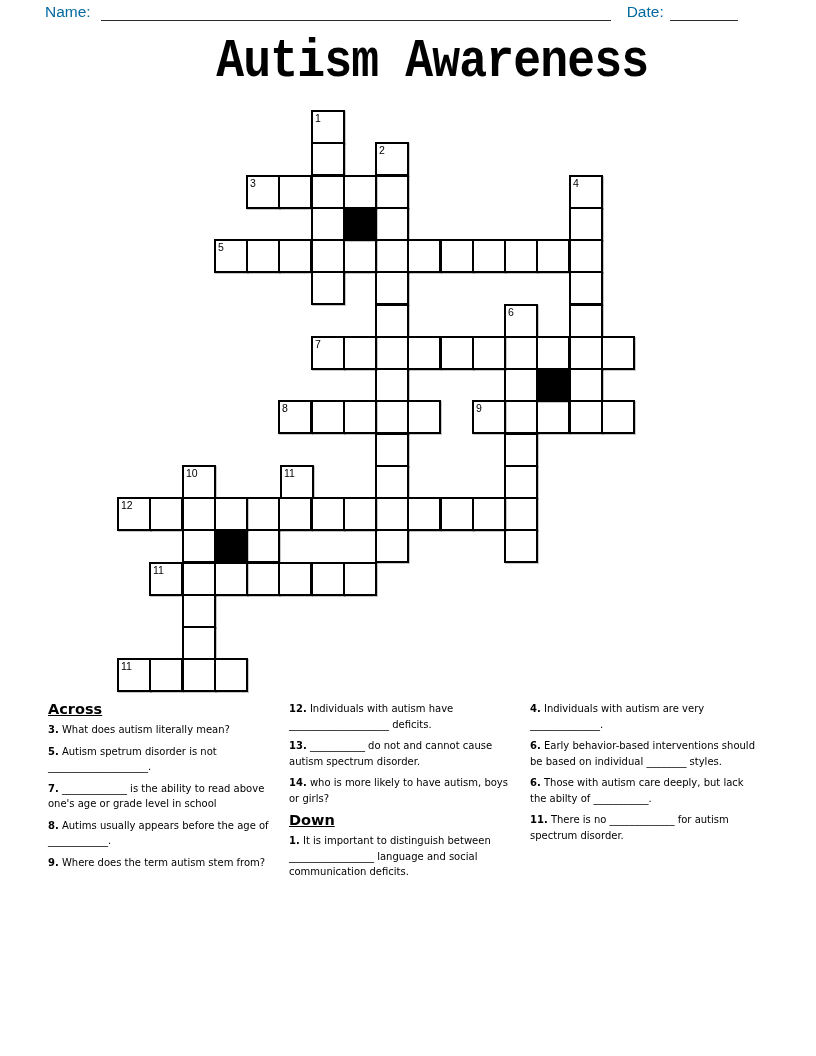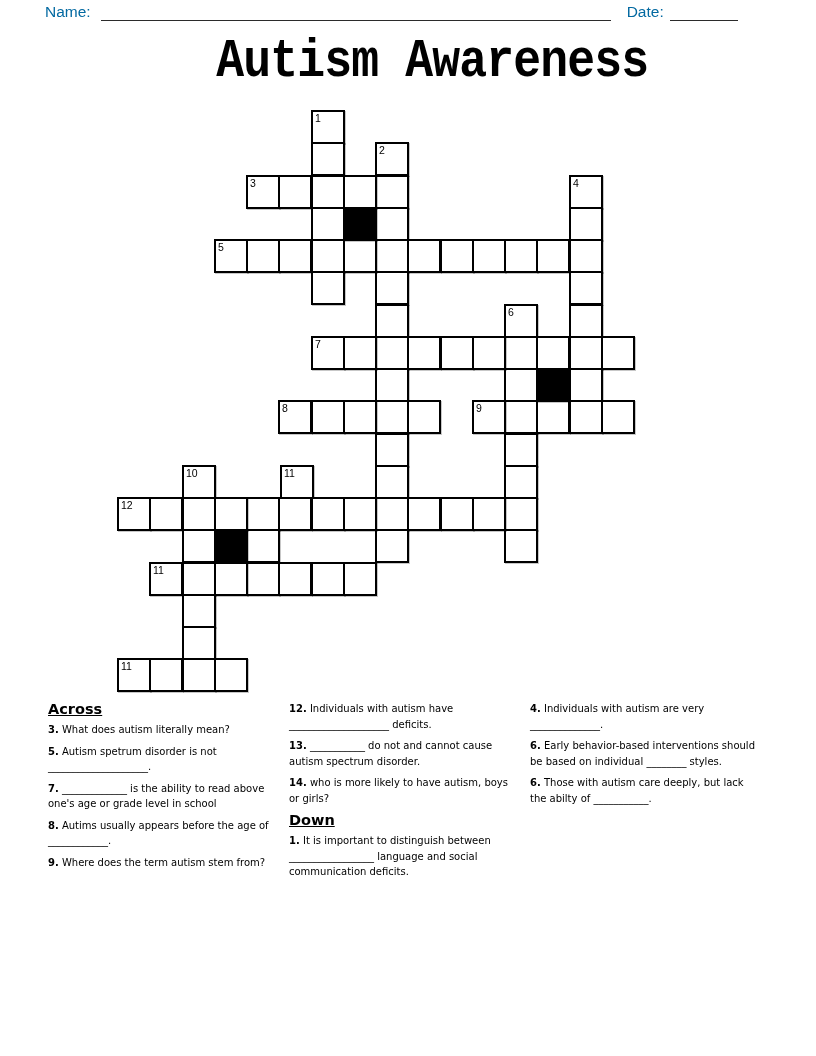--- a/index.html
+++ b/index.html
@@ -209,16 +209,17 @@
         <p class="clue"><b>12.</b> Individuals with autism have ____________________ deficits.</p>
         <p class="clue"><b>13.</b> ___________ do not and cannot cause autism spectrum disorder.</p>
         <p class="clue"><b>14.</b> who is more likely to have autism, boys or girls?</p>
         <div class="clue-head">Down</div>
         <p class="clue"><b>1.</b> It is important to distinguish between _________________ language and social communication deficits.</p>
       </div>
       <div class="clue-col">
         <p class="clue"><b>4.</b> Individuals with autism are very ______________.</p>
         <p class="clue"><b>6.</b> Early behavior-based interventions should be based on individual ________ styles.</p>
         <p class="clue"><b>6.</b> Those with autism care deeply, but lack the abilty of ___________.</p>
+        <p class="clue"><b>11.</b> There is no _____________ for autism spectrum disorder.</p>
       </div>
     </div>
 
 </div>
 
 </body></html>

